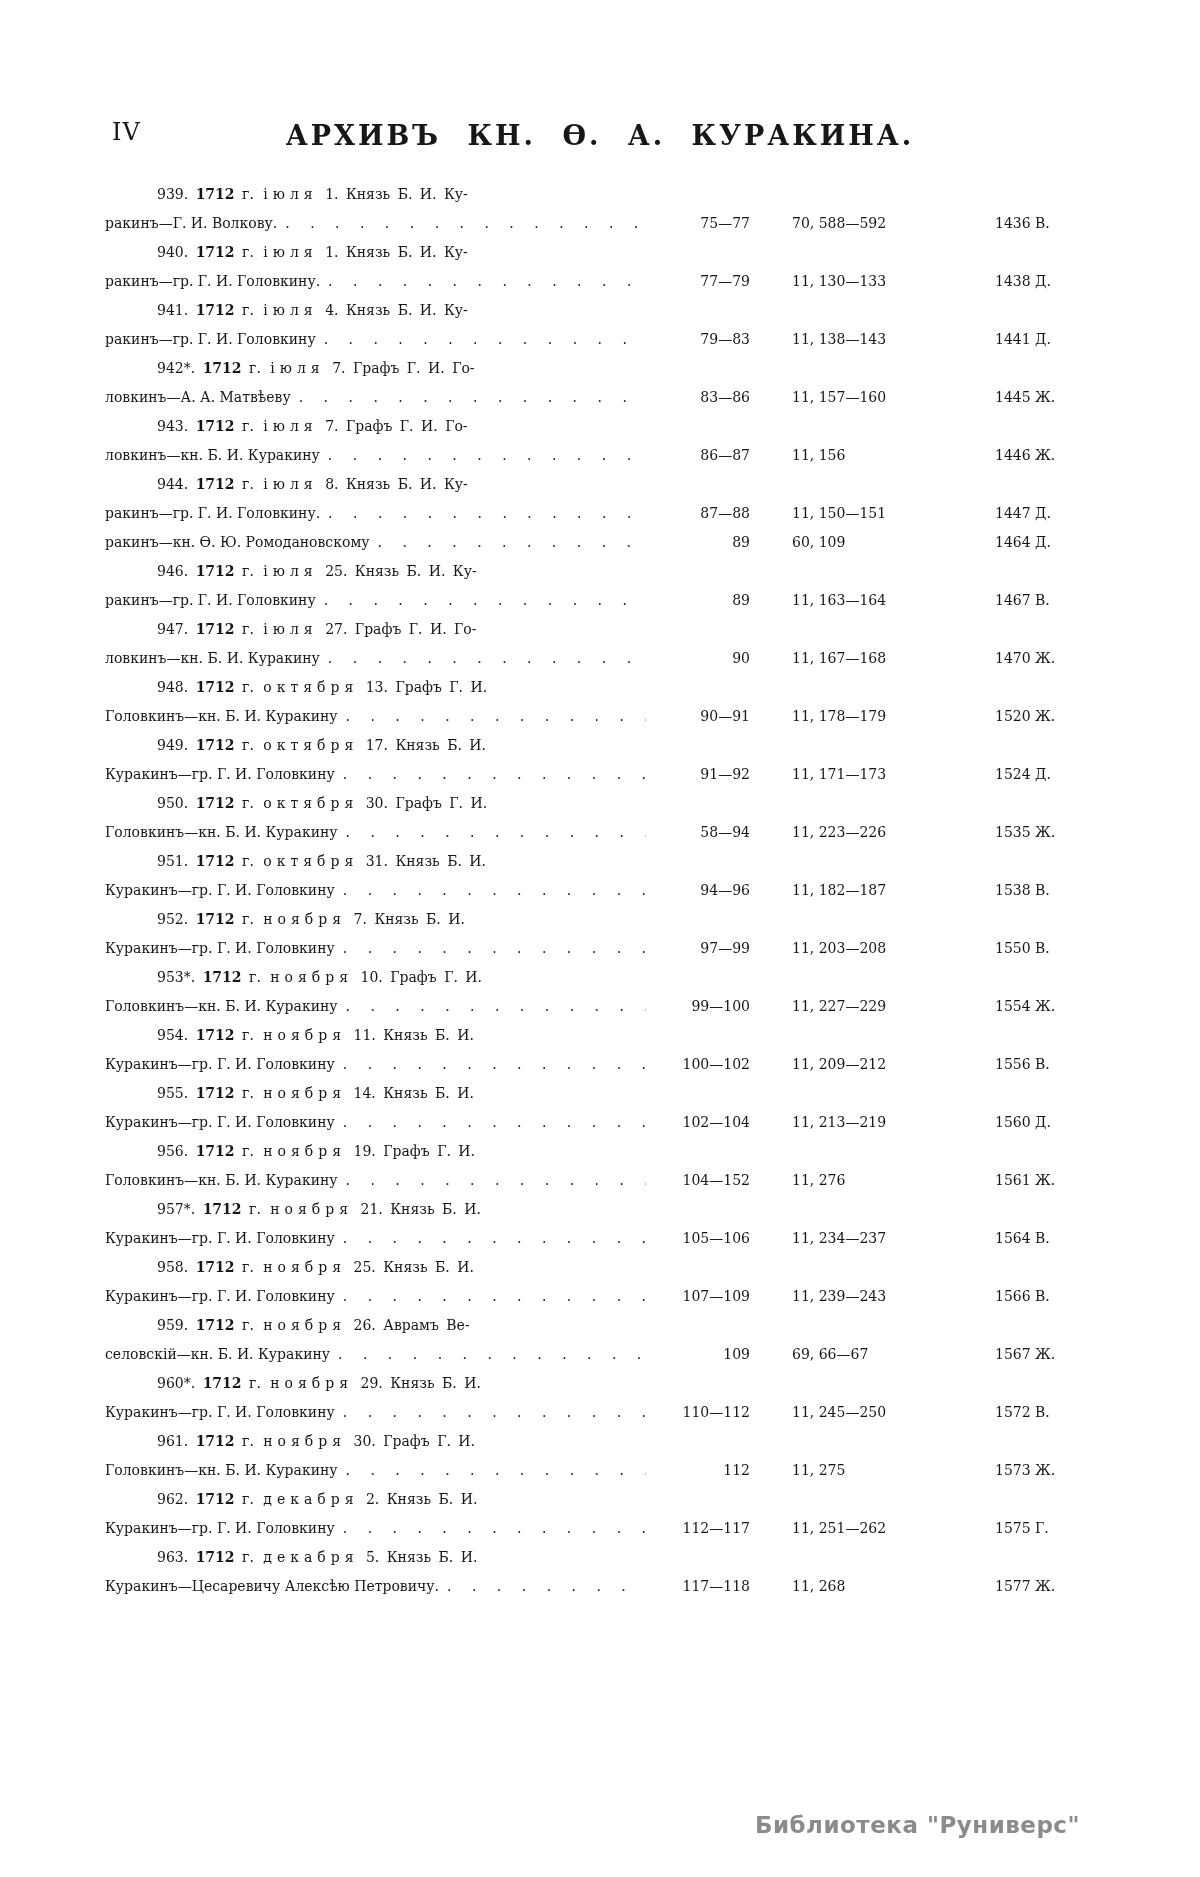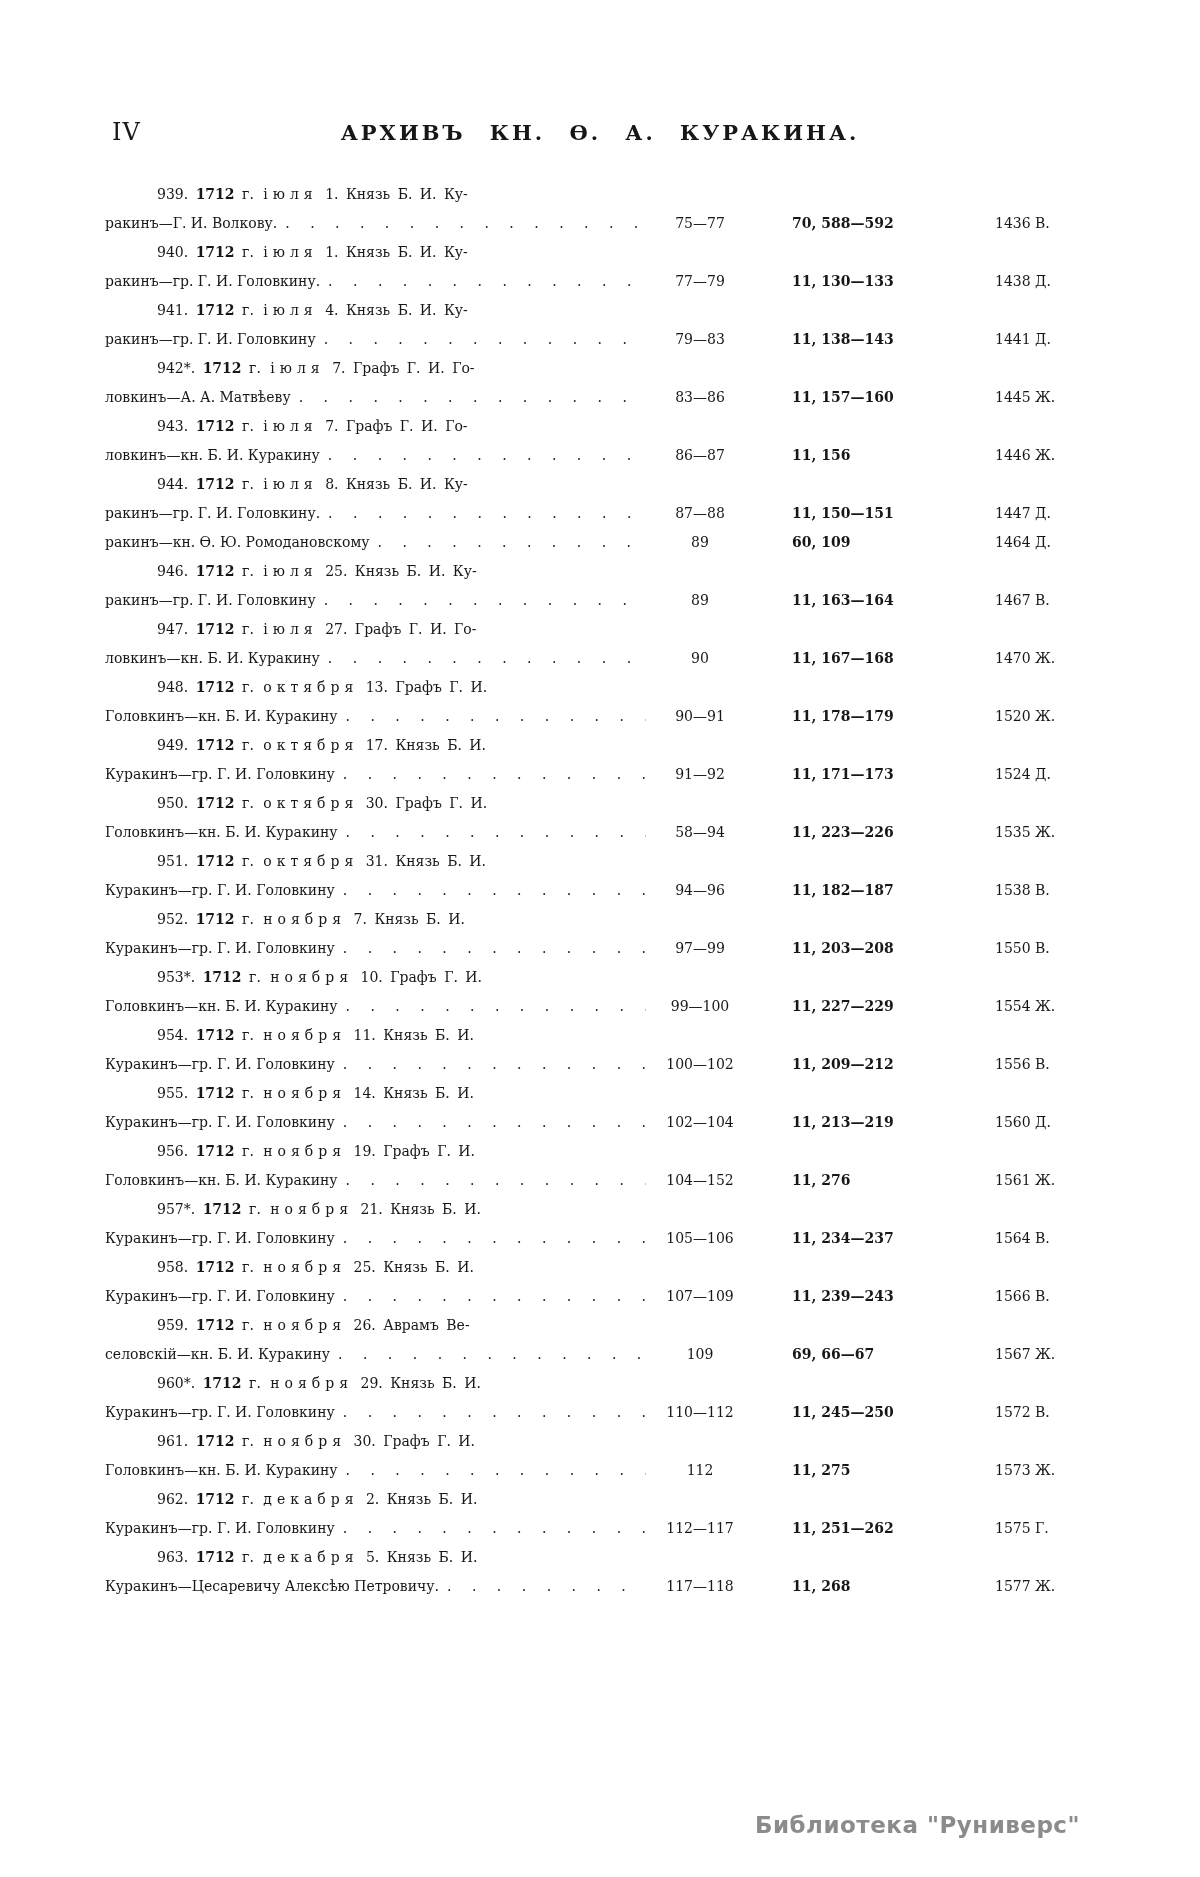--- a/index.html
+++ b/index.html
@@ -14,43 +14,43 @@
   .page-header{
     position:absolute;top:118px;left:0;width:1200px;height:30px;
   }
   .folio{
     position:absolute;left:112px;top:0;
     font-size:24px;font-weight:400;letter-spacing:1px;
   }
   .running-title{
     position:absolute;left:0;top:2px;width:1200px;
     text-align:center;
-    font-size:21px;font-weight:700;
+    font-size:27px;font-weight:700;
     letter-spacing:3px;word-spacing:14px;
   }
   .entries{
     position:absolute;top:180px;left:105px;width:1000px;
     font-size:14px;line-height:29px;
   }
   .entry{
     display:grid;
     grid-template-columns:545px 100px 210px 145px;
   }
   .desc{grid-column:1;}
   .l1{padding-left:52px;white-space:nowrap;word-spacing:3px;}
   .l1 .year{font-weight:700;}
   .l1 .month{letter-spacing:5px;margin-left:2px;}
   .l2{display:flex;align-items:flex-start;white-space:nowrap;}
   .leader{
     flex:1;overflow:hidden;white-space:nowrap;
     letter-spacing:8px;margin-left:8px;margin-right:4px;
     color:#1c1c1c;
   }
-  .pages{align-self:end;text-align:center;white-space:nowrap;}
-  .refs{align-self:end;padding-left:42px;white-space:nowrap;font-weight:bold;}
+  .pages{align-self:end;text-align:right;white-space:nowrap;}
+  .refs{align-self:end;padding-left:42px;white-space:nowrap;}
   .code{align-self:end;padding-left:35px;white-space:nowrap;}
   .watermark{
     position:absolute;top:1812px;right:120px;
     font-family:"DejaVu Sans","Liberation Sans",sans-serif;
     font-weight:700;font-size:23px;color:#8b8b8b;
     letter-spacing:0.5px;
   }
 </style>
 </head>
 <body>

